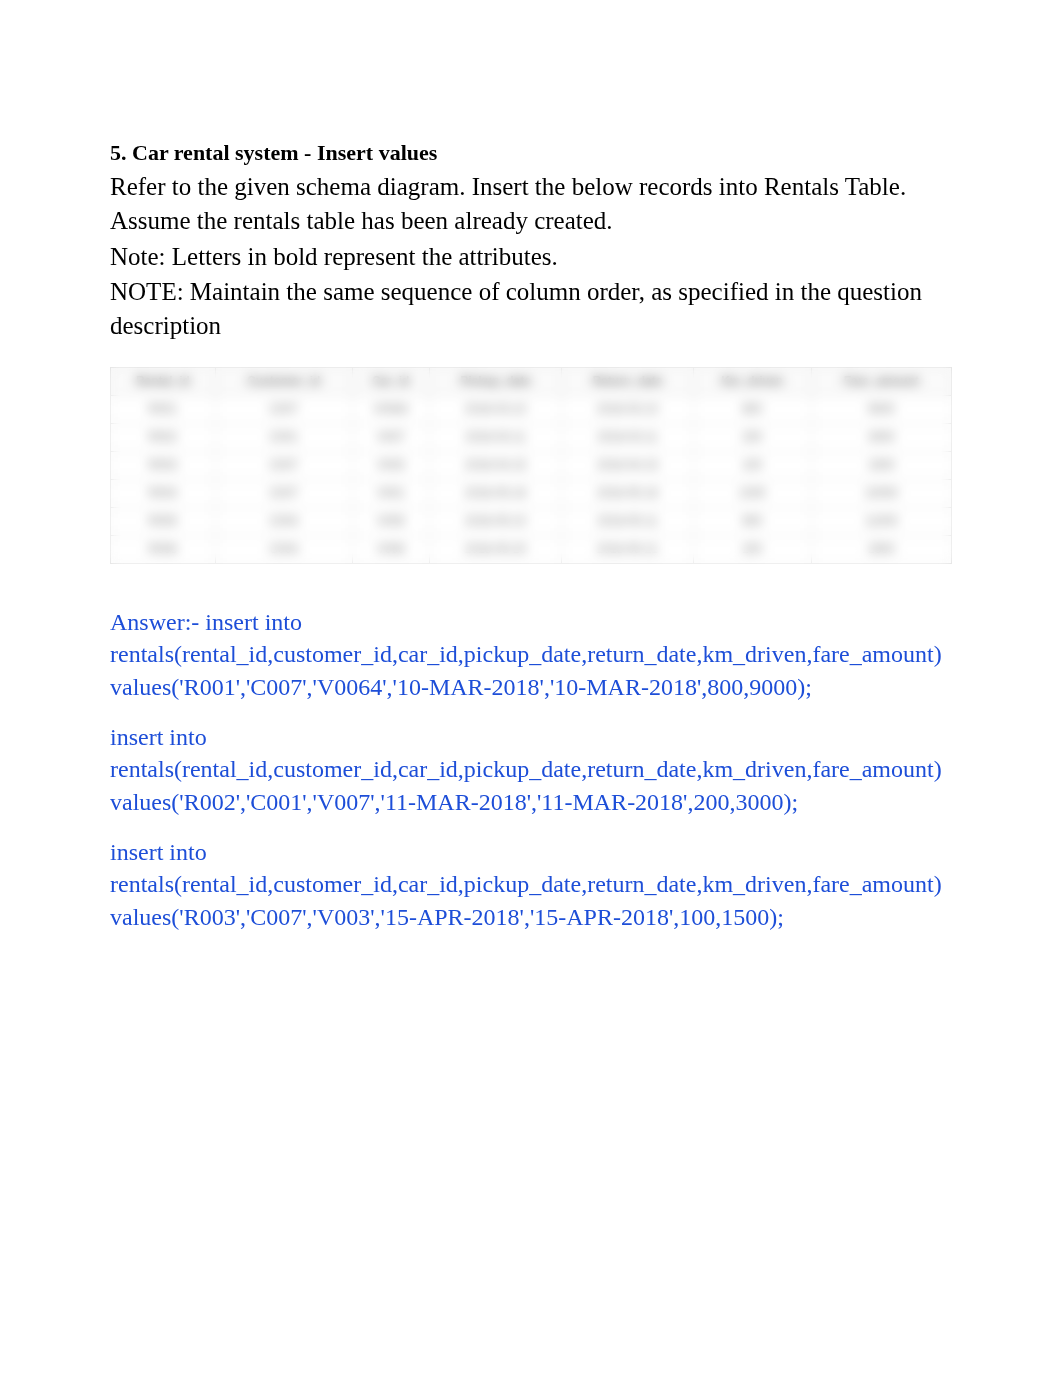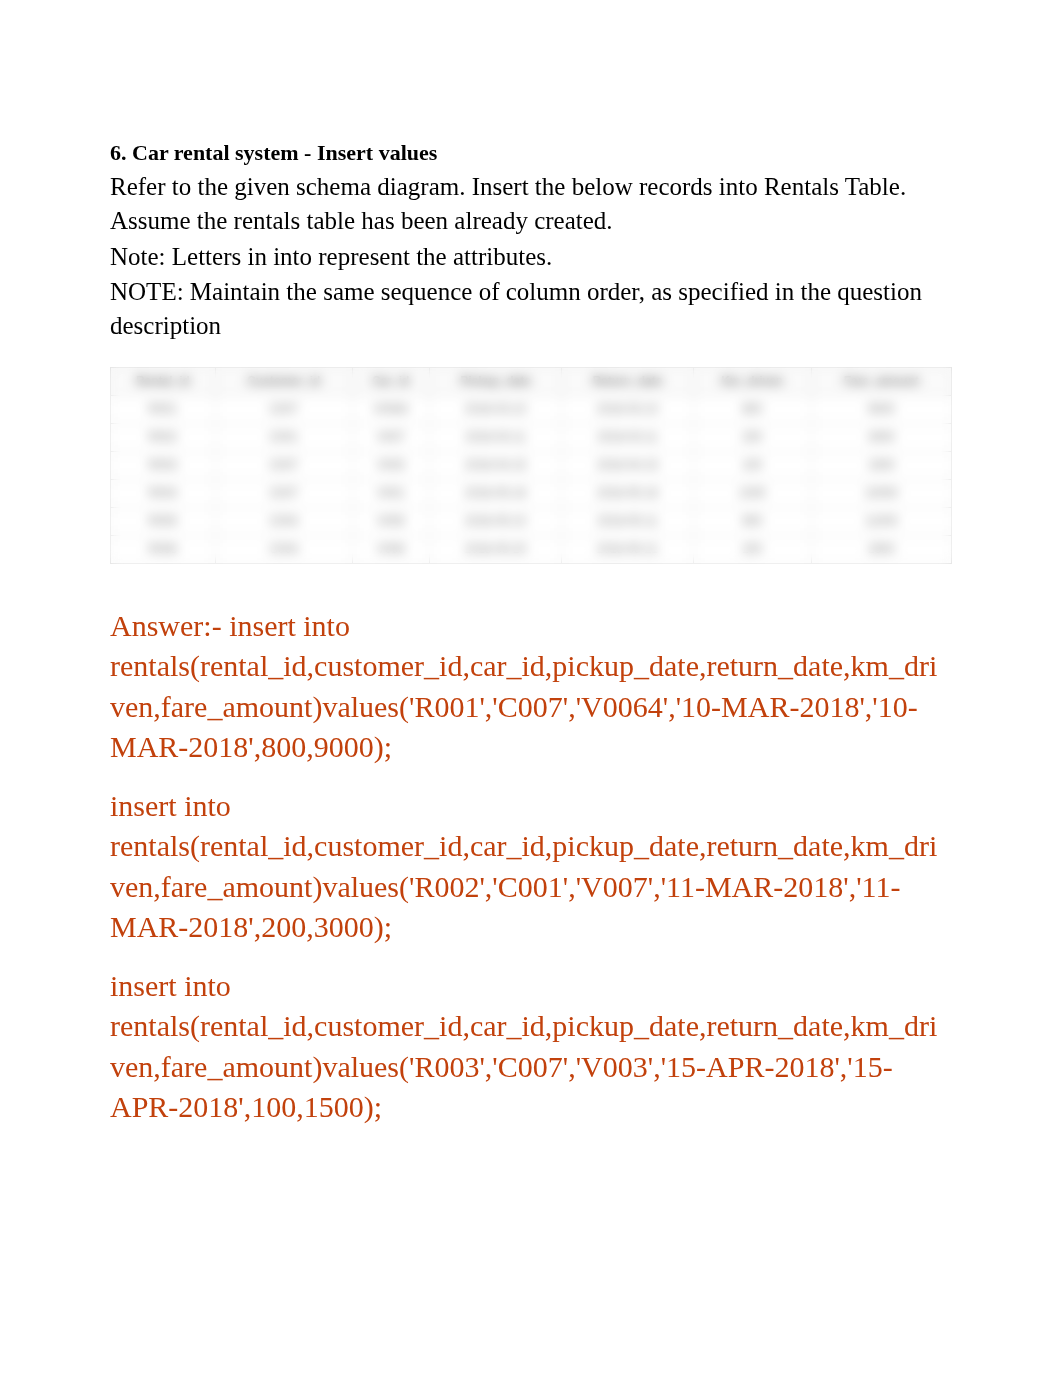--- a/index.html
+++ b/index.html
@@ -57,33 +57,33 @@
       height: 100%;
       backdrop-filter: blur(6px);
       -webkit-backdrop-filter: blur(6px);
       background: rgba(255,255,255,0.35);
       pointer-events: none;
     }
     .answer-section {
       margin-top: 42px;
     }
     .answer-block {
-      font-size: 30px;
+      font-size: 24px;
       line-height: 1.35;
-      color: #c2410c;
+      color: #1d4ed8;
       margin-bottom: 18px;
       word-break: break-word;
     }
   </style>
 </head>
 <body>
 
-<div class="heading">6. Car rental system - Insert values</div>
+<div class="heading">5. Car rental system - Insert values</div>
 <div class="para">Refer to the given schema diagram. Insert the below records into Rentals Table. Assume the rentals table has been already created.</div>
-<div class="para">Note: Letters in into represent the attributes.</div>
+<div class="para">Note: Letters in bold represent the attributes.</div>
 <div class="para">NOTE: Maintain the same sequence of column order, as specified in the question description</div>
 
 <div class="table-wrapper">
   <table>
     <thead>
       <tr>
         <th>Rental_id</th>
         <th>Customer_id</th>
         <th>Car_id</th>
         <th>Pickup_date</th>

